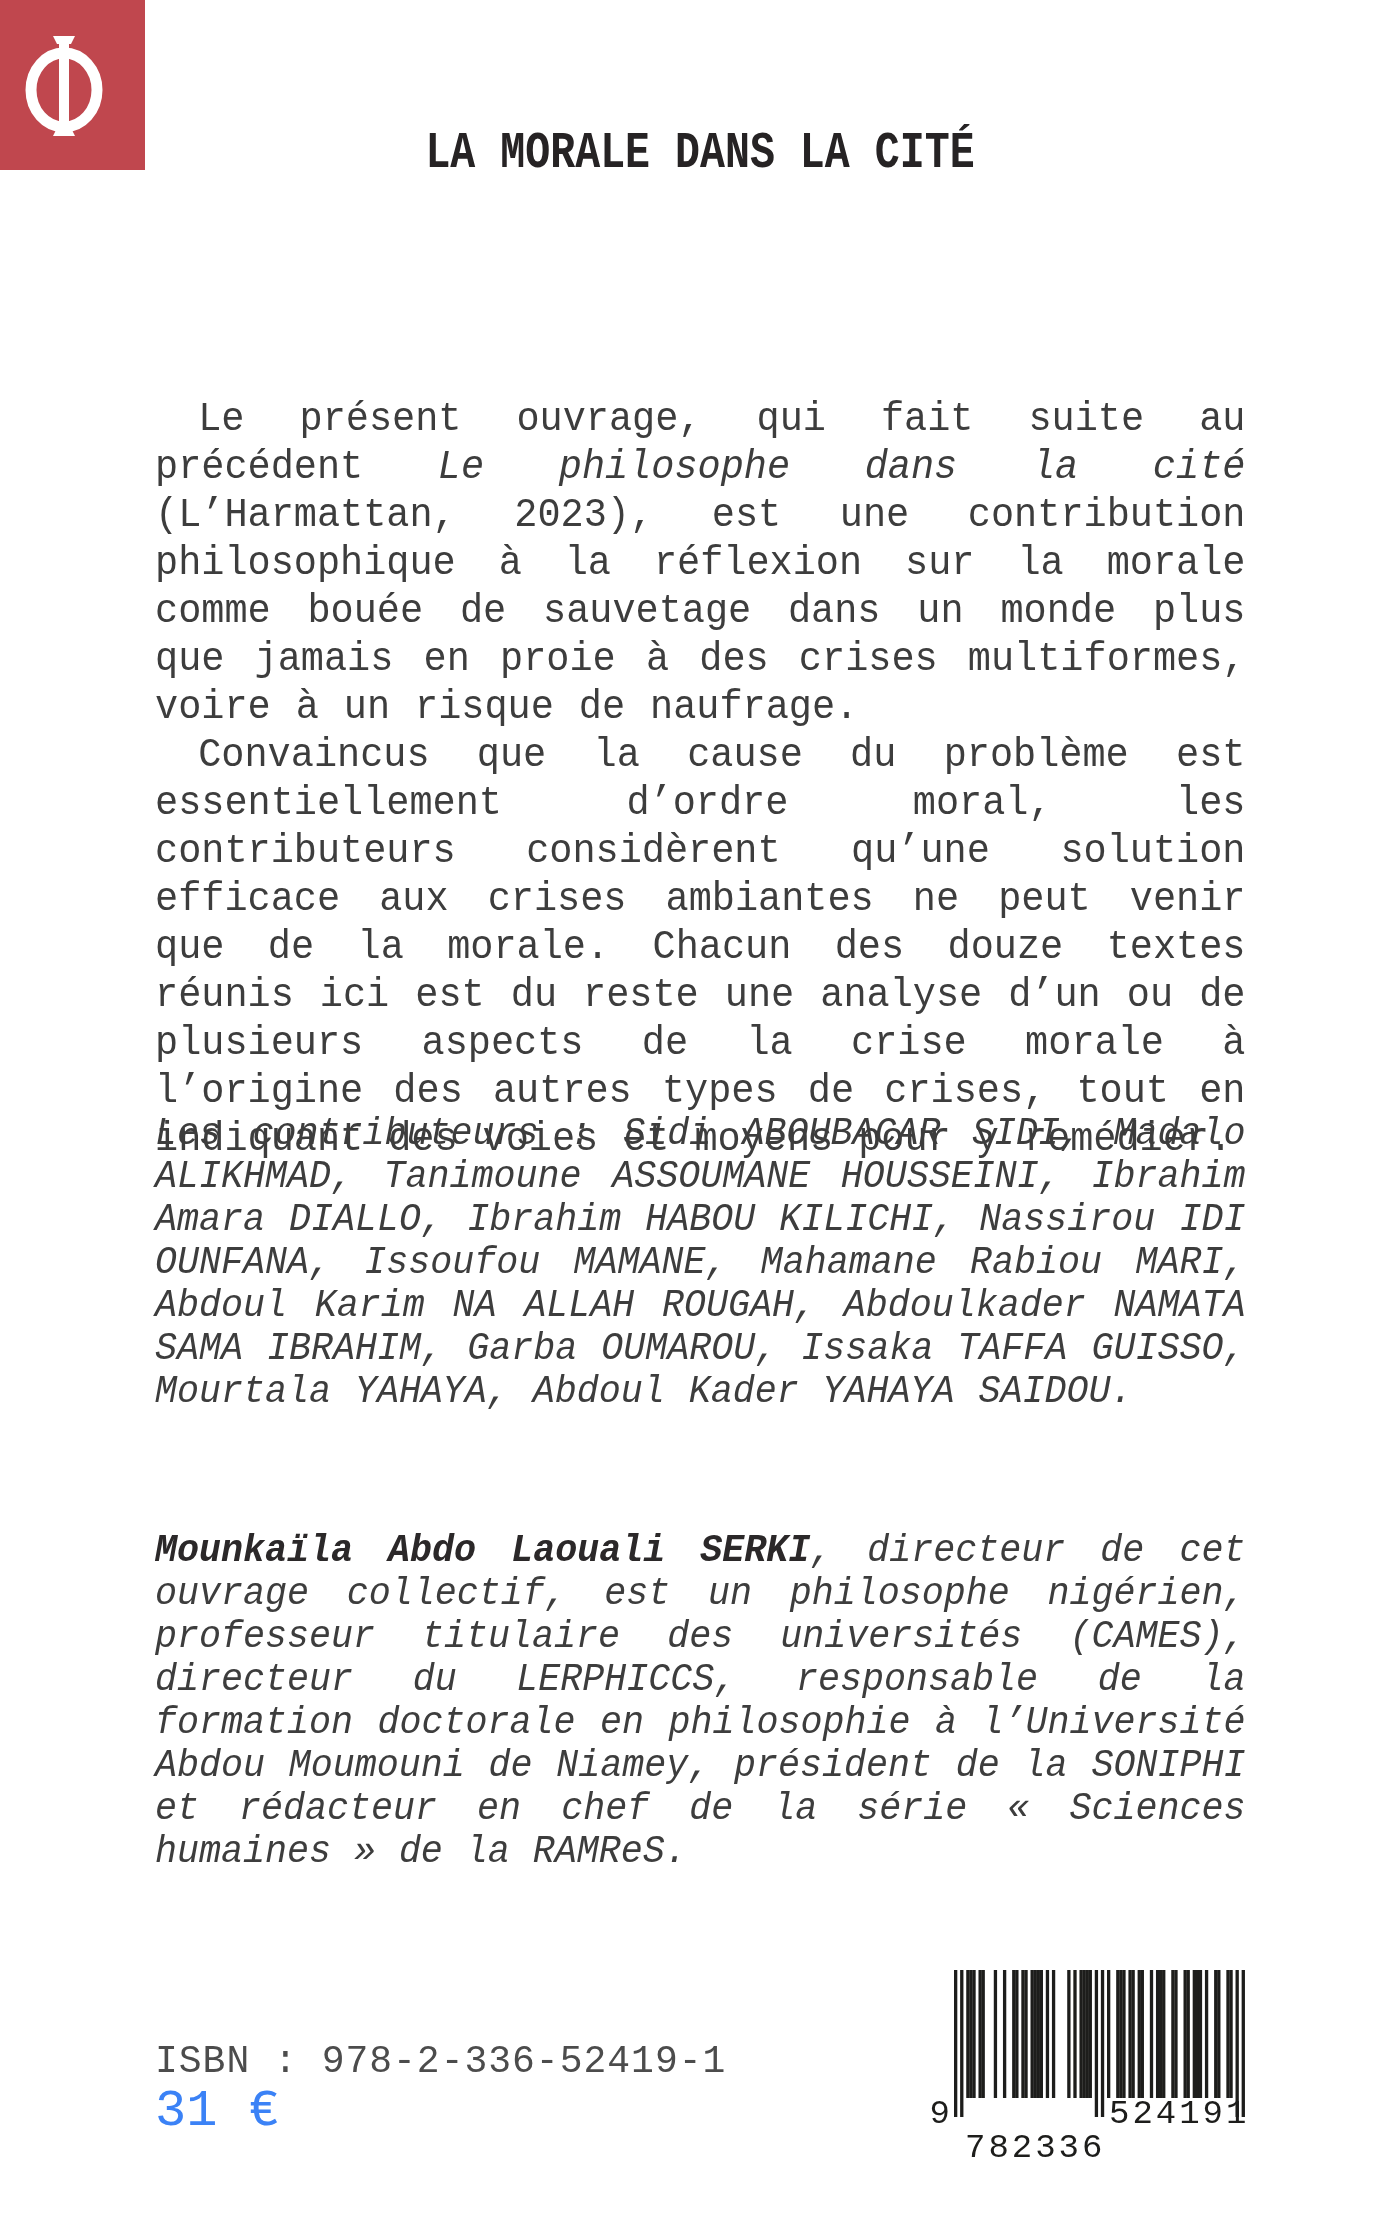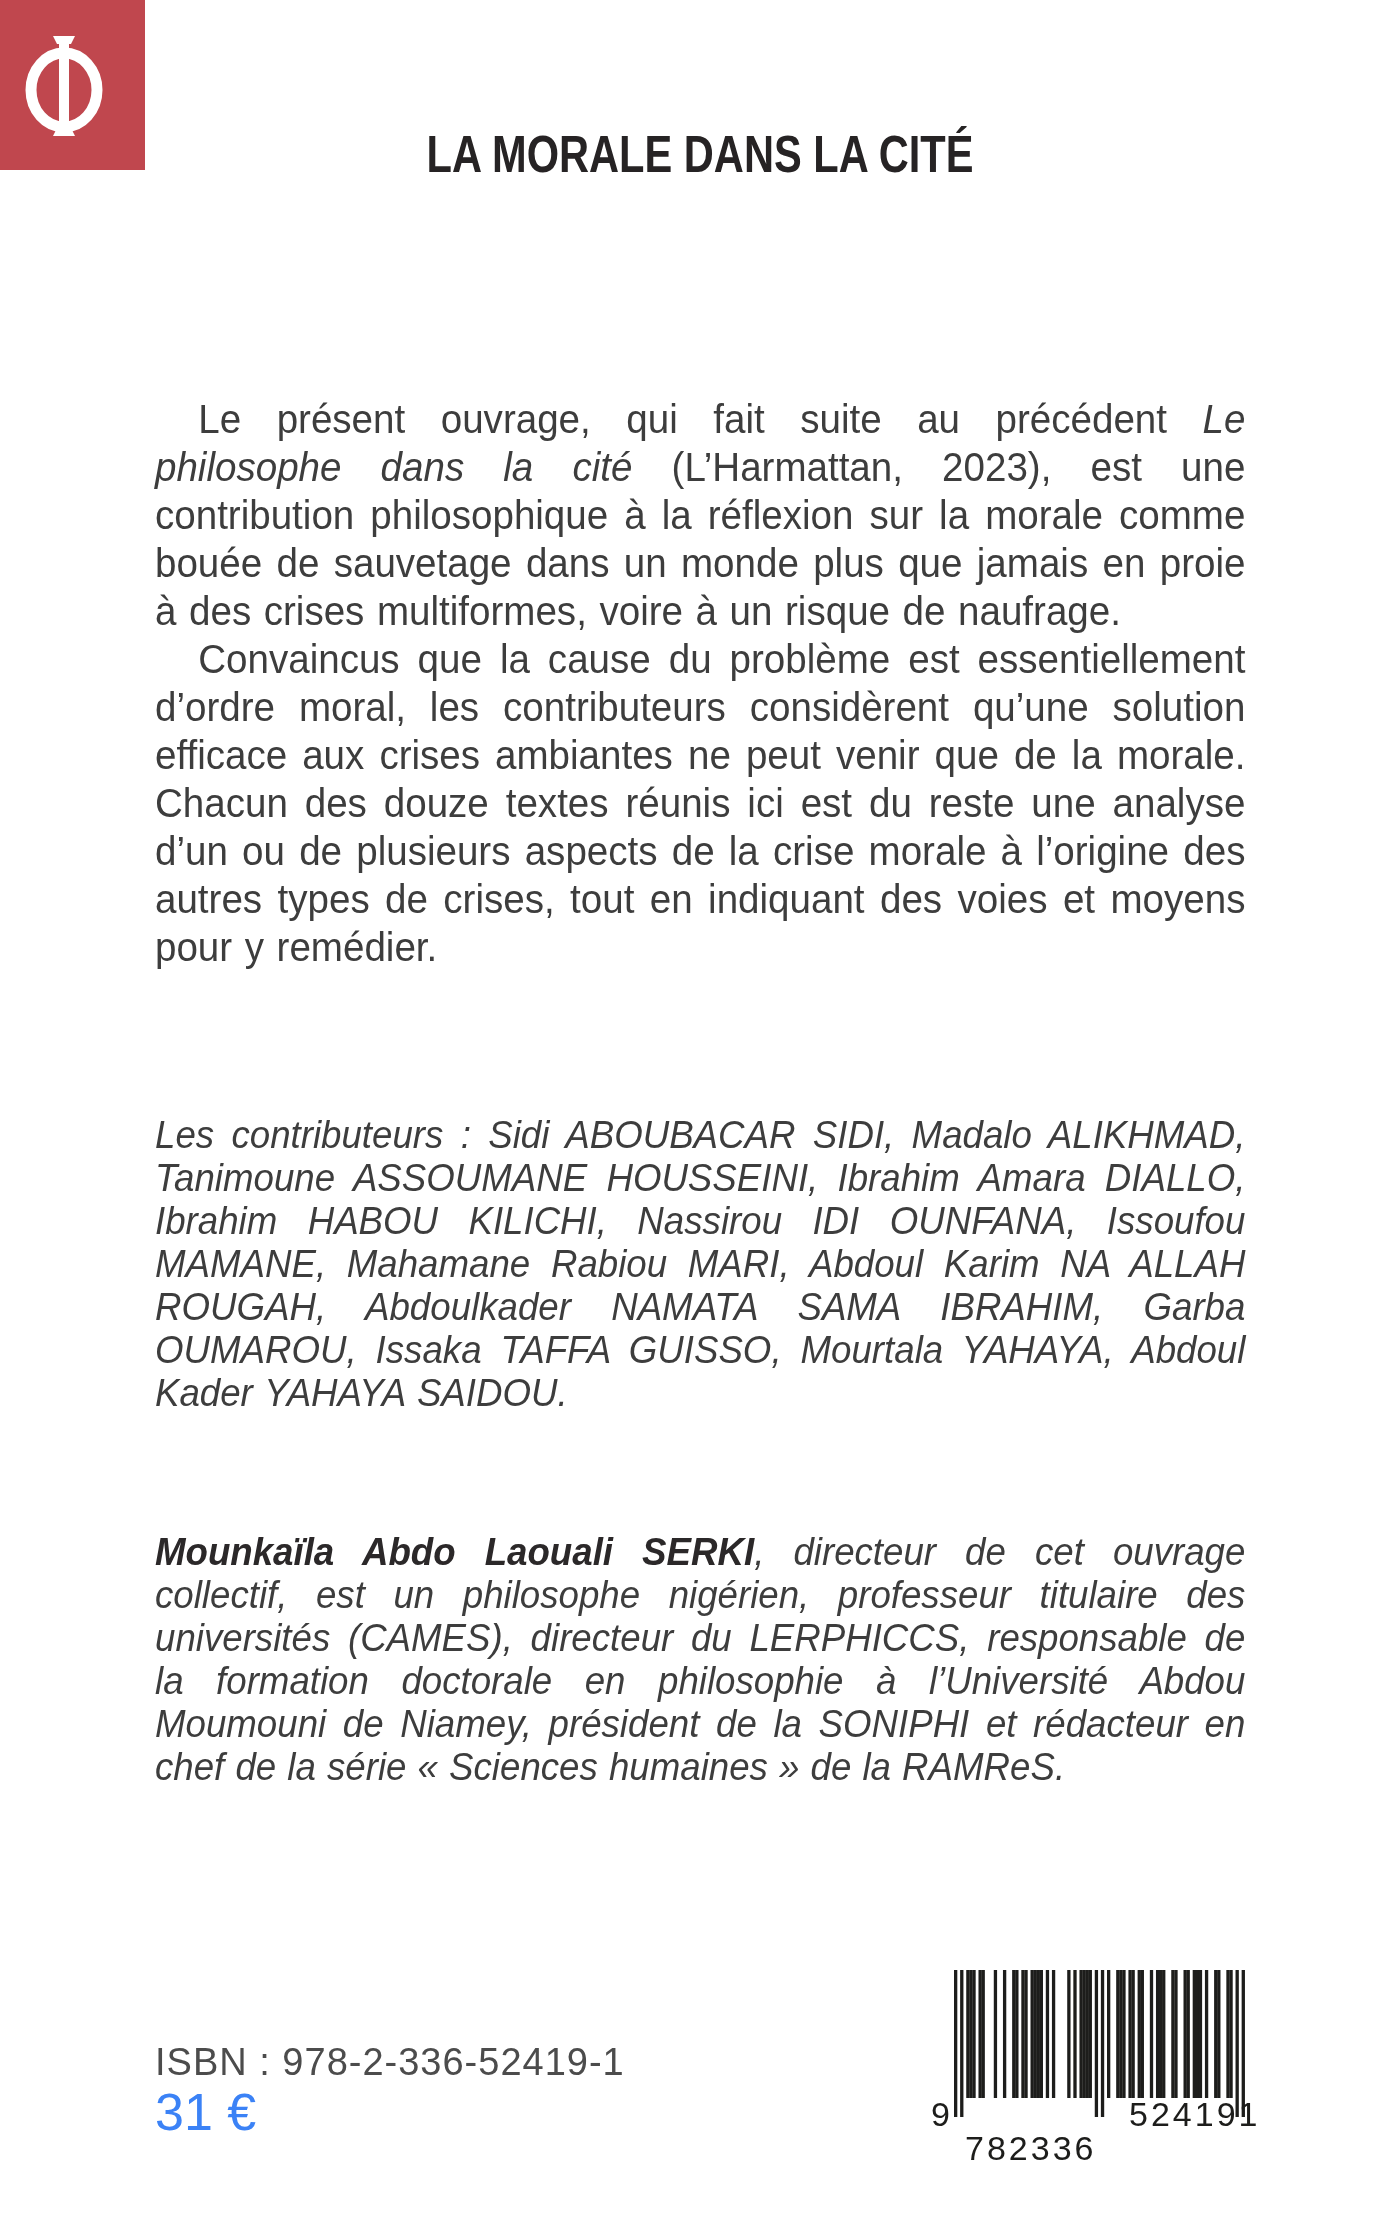--- a/index.html
+++ b/index.html
@@ -1,18 +1,18 @@
 <!DOCTYPE html>
 <html><head>
 <meta charset="utf-8">
 <style>
   html,body{margin:0;padding:0;background:#fff;}
   .page{
     position:relative;width:1400px;height:2231px;background:#fff;overflow:hidden;
-    font-family:Liberation Sans, sans-serif;color:#3c3c3c;
+    font-family:Liberation Mono, monospace;color:#3c3c3c;
   }
   .logo-block{
     position:absolute;left:0;top:0;width:145px;height:170px;background:#c0474e;
   }
   .logo-block svg{position:absolute;left:0;top:0;}
   .title{
     position:absolute;left:0;top:124px;width:100%;margin:0;
     text-align:center;font-size:52px;font-weight:700;color:#262324;
     letter-spacing:0px;transform:scaleX(0.80);
     white-space:nowrap;
@@ -36,21 +36,21 @@
     font-weight:300;color:#3b82f6;
   }
   .barcode{position:absolute;left:928px;top:1970px;width:330px;height:168px;}
   .barcode svg{position:absolute;left:26px;top:0;}
   .bc-digits span{
     position:absolute;top:126px;font-size:34px;line-height:36px;color:#1d1d1b;
     font-weight:400;
   }
   .bc-first{left:0;width:22px;text-align:right;}
   .bc-left{left:37px;width:125px;text-align:center;letter-spacing:3px;margin-top:34px;}
-  .bc-right{left:181px;width:125px;text-align:right;letter-spacing:3px;margin-left:20px;}
+  .bc-right{left:181px;width:125px;text-align:right;letter-spacing:3px;}
 </style>
 </head>
 <body>
 
 <div class="page">
 
   <div class="logo-block">
     <svg width="145" height="170" viewBox="0 0 145 170">
       <ellipse cx="64" cy="90" rx="33" ry="37" fill="none" stroke="#ffffff" stroke-width="11"></ellipse>
       <rect x="59" y="38" width="10" height="96" fill="#ffffff"></rect>

